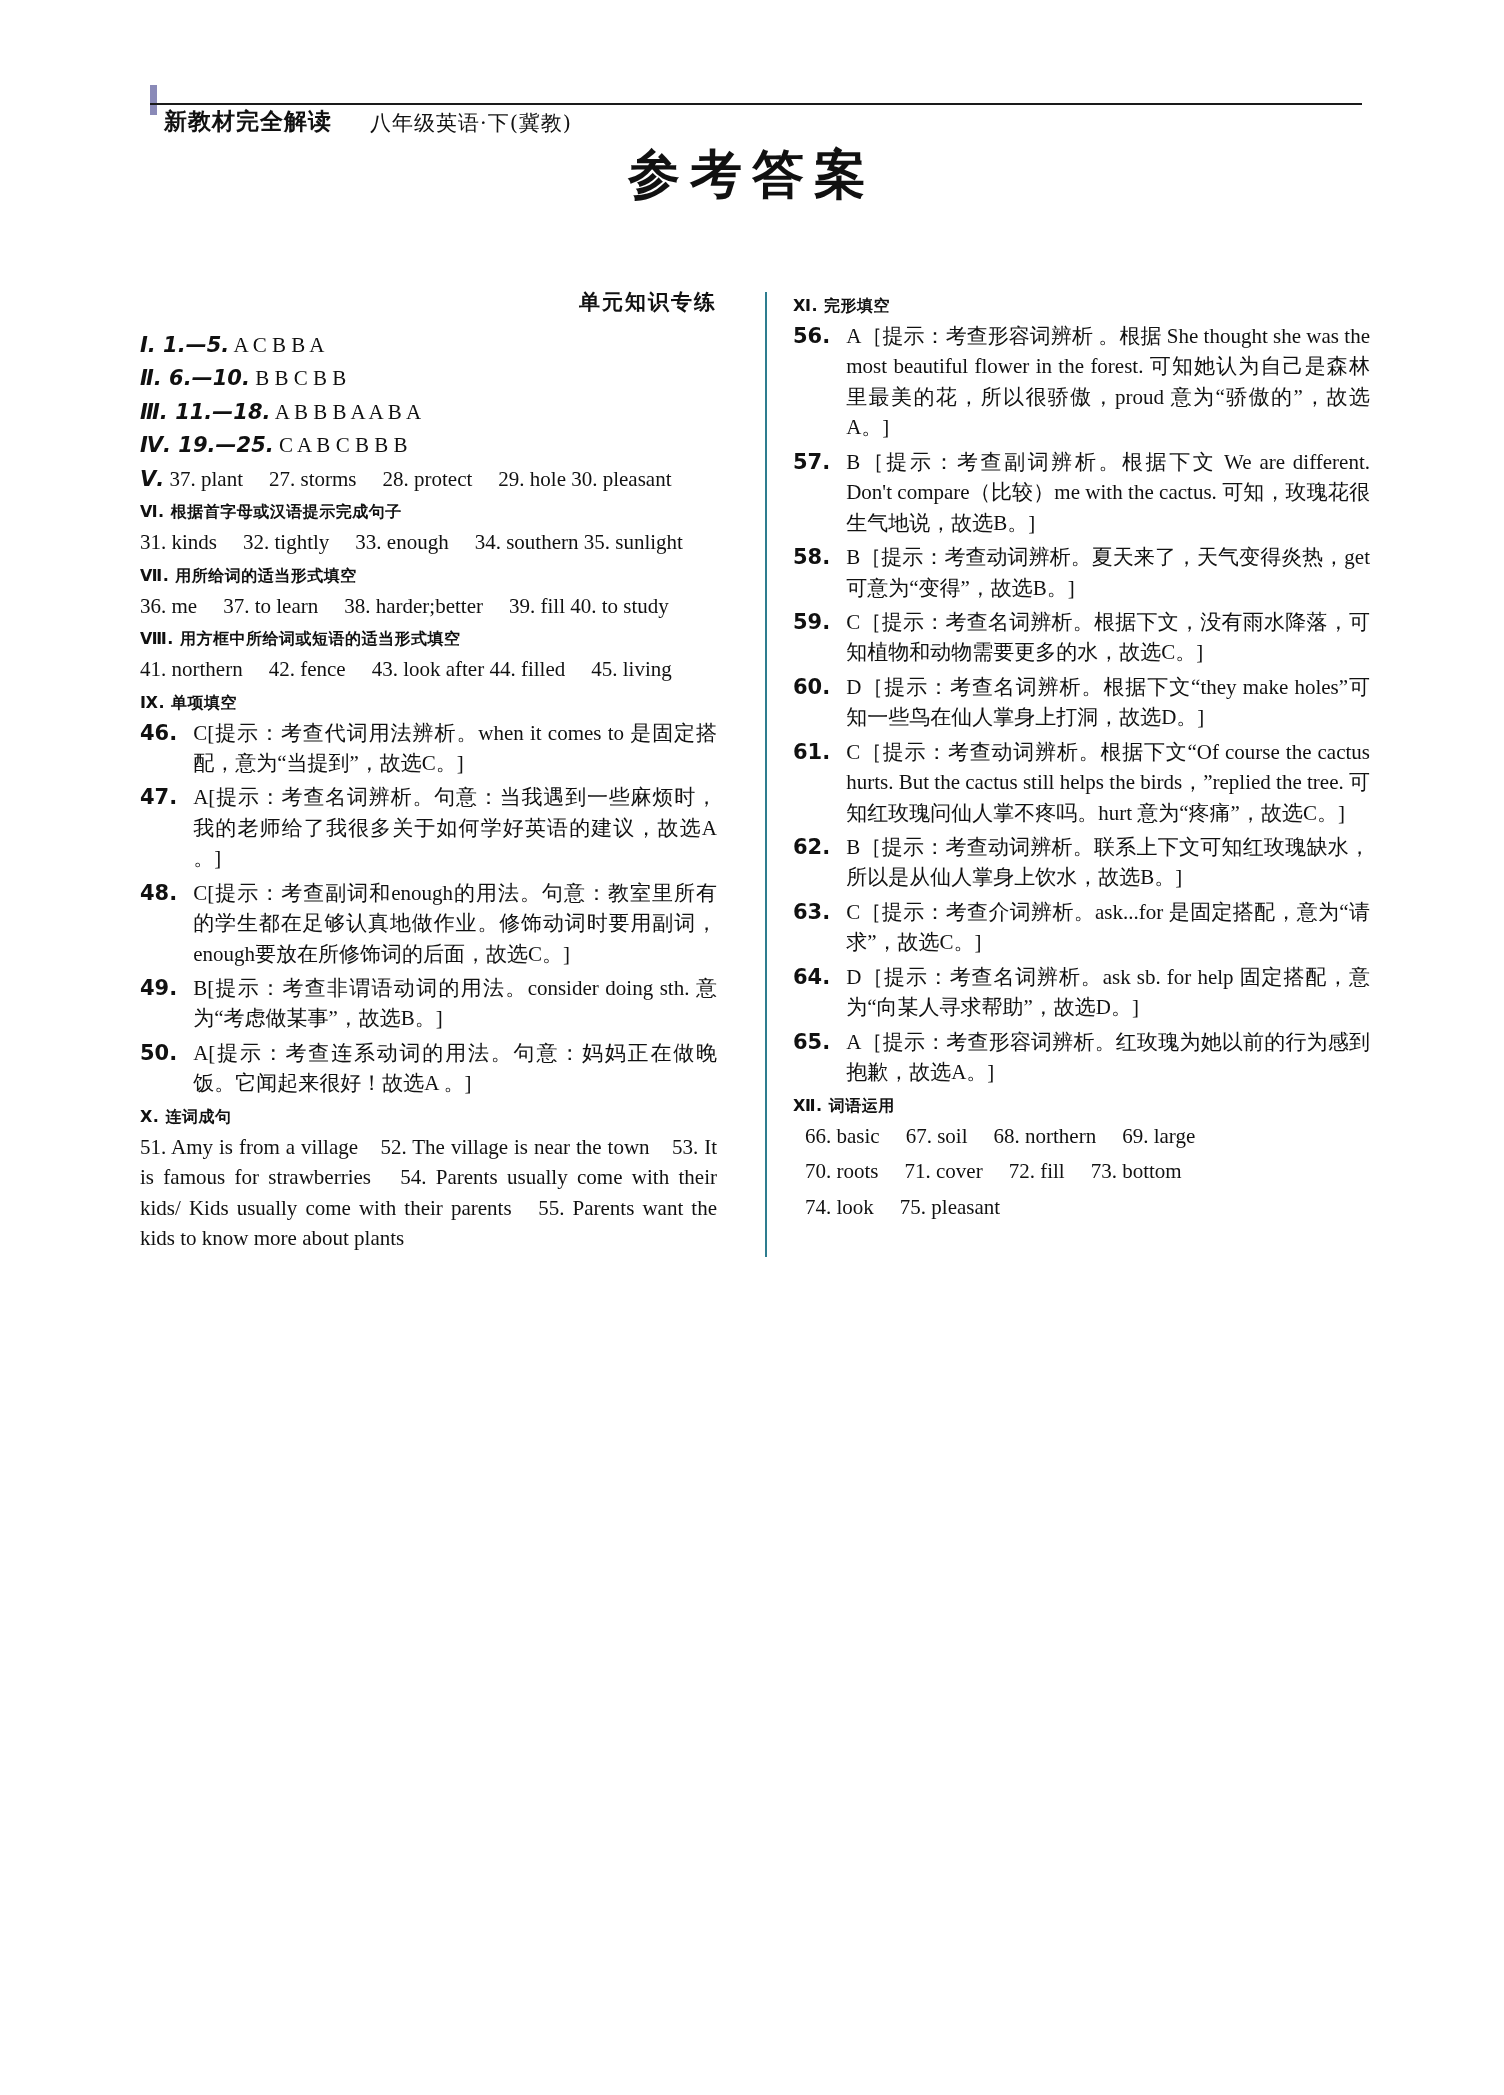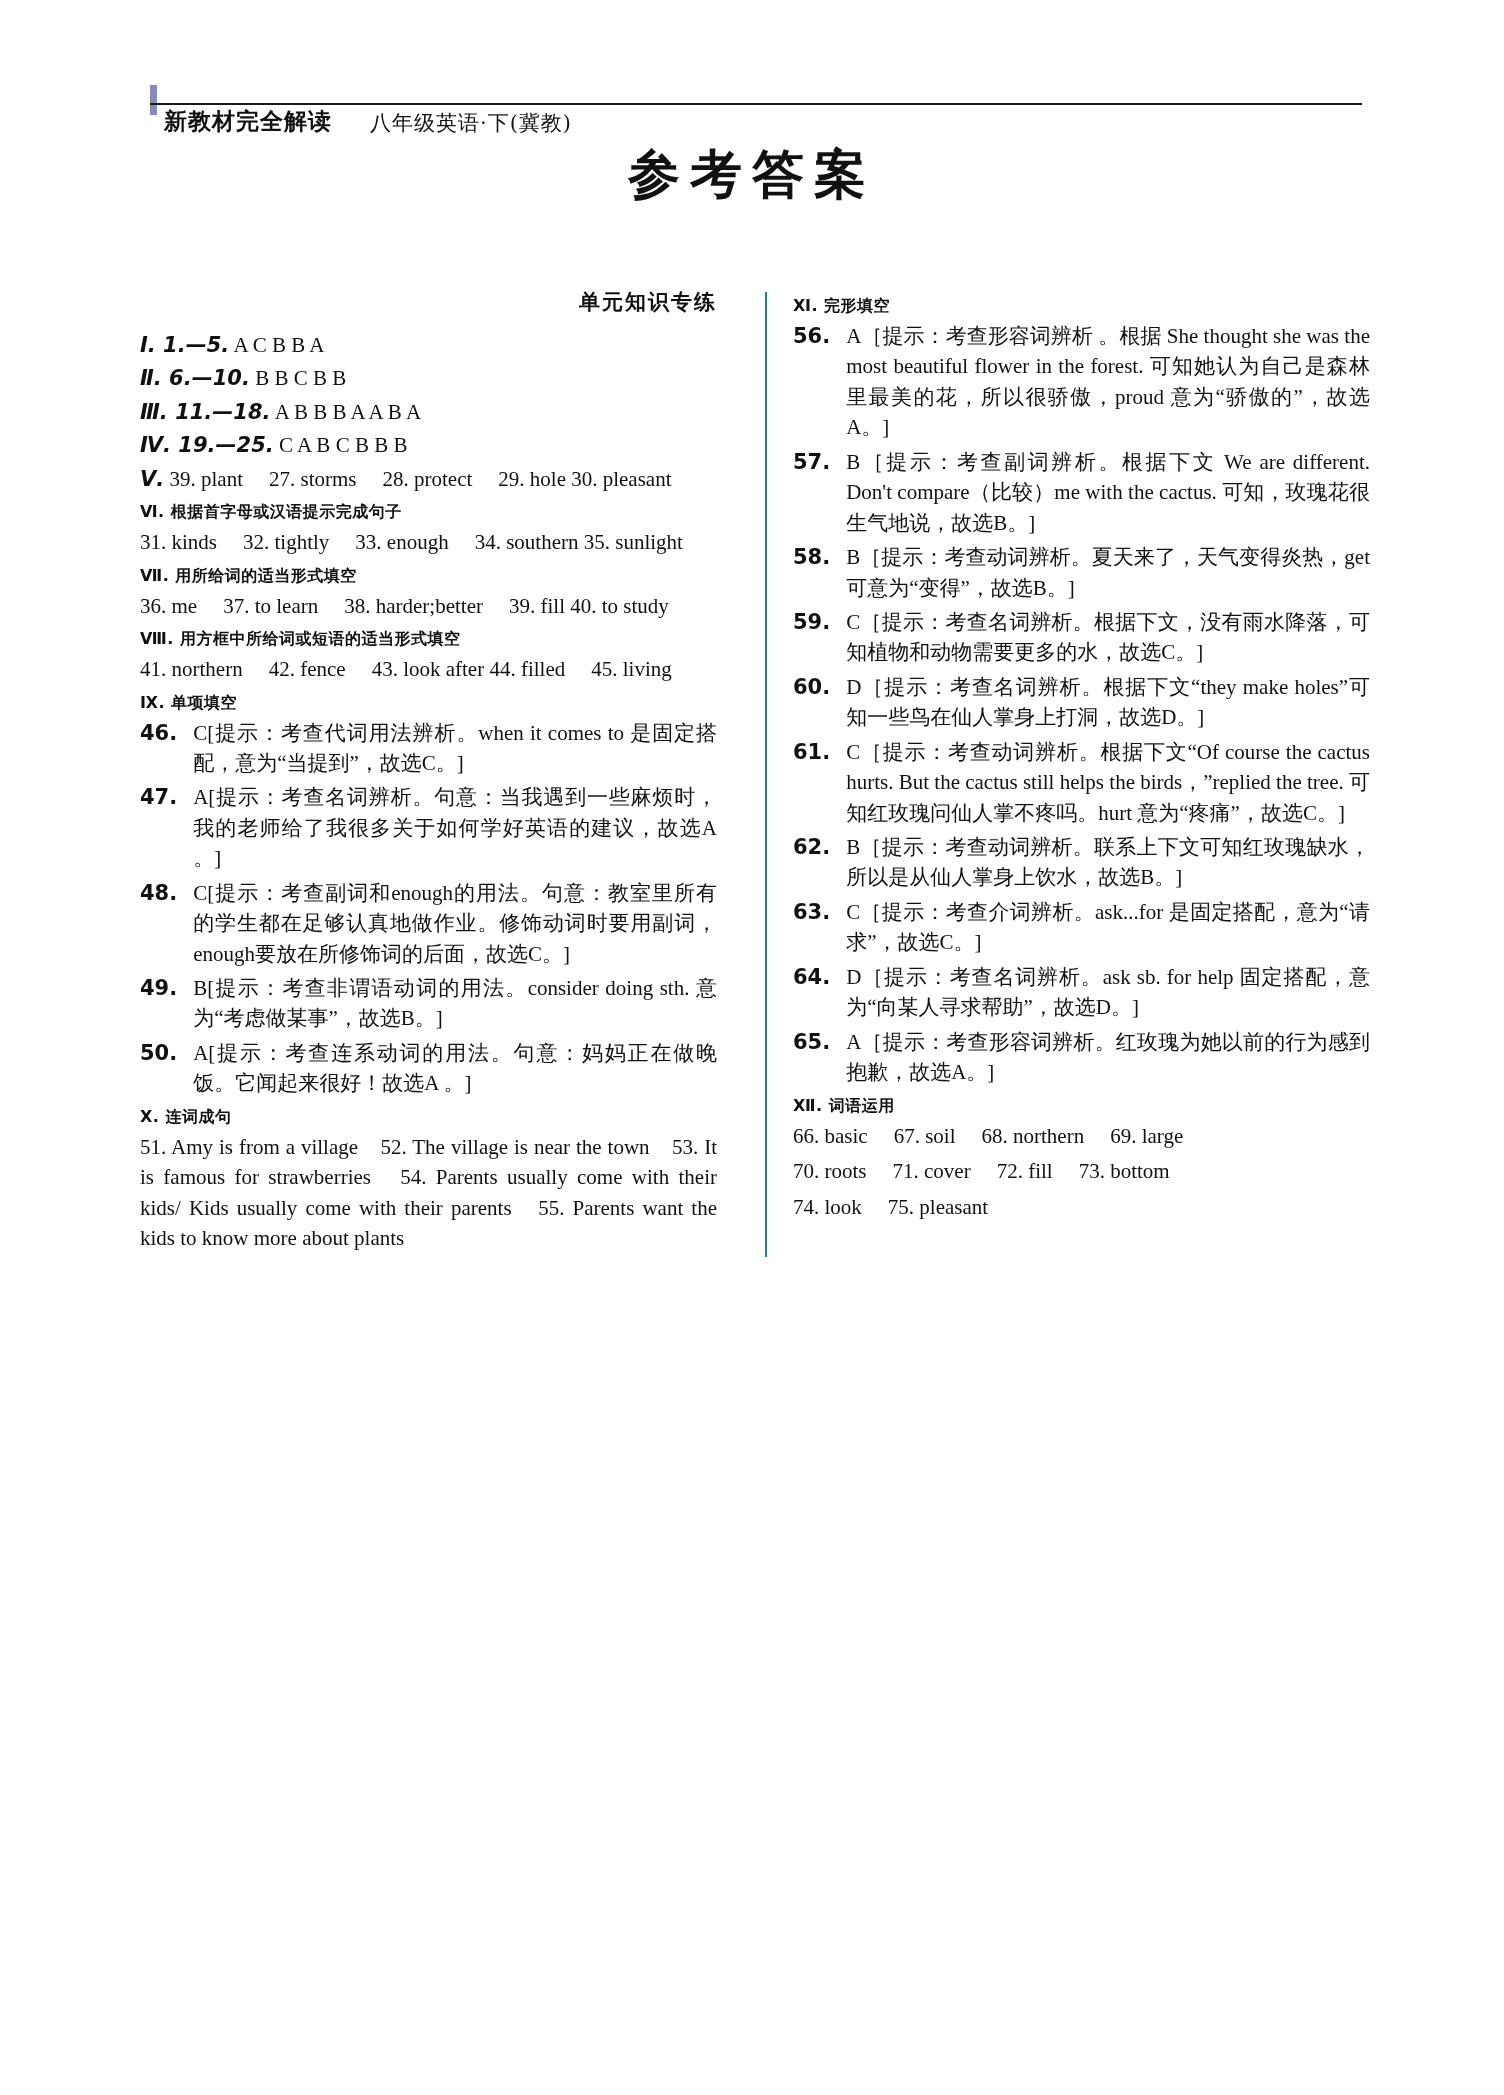--- a/index.html
+++ b/index.html
@@ -137,21 +137,21 @@
     white-space: nowrap;
   }
   .ans-text {
     flex: 1 1 auto;
     text-align: justify;
     text-justify: inter-ideograph;
   }
   .wordline {
     font-size: 21px;
     line-height: 1.5;
-    margin: 4px 0;
+    margin: 4px 12px;
   }
   .gapped span.gap { display: inline-block; width: 26px; }
 </style>
 </head>
 <body>
 
 <div class="page">
 
   <div class="header">
     <div class="hdr-badge">
@@ -182,21 +182,21 @@
         <span class="num">Ⅲ. 11.—18.</span>
         <span>A B B B A A B A</span>
       </div>
       <div class="line">
         <span class="num">Ⅳ. 19.—25.</span>
         <span>C A B C B B B</span>
       </div>
 
       <div class="line gapped">
         <span class="num">Ⅴ.</span>
-        <span>39. plant</span><span class="gap"></span><span>27. storms</span><span class="gap"></span><span>28. protect</span><span class="gap"></span><span>29. hole</span>
+        <span>37. plant</span><span class="gap"></span><span>27. storms</span><span class="gap"></span><span>28. protect</span><span class="gap"></span><span>29. hole</span>
         <span>30. pleasant</span>
       </div>
 
       <div class="sub-head">Ⅵ. 根据首字母或汉语提示完成句子</div>
       <div class="line gapped">
         <span>31. kinds</span><span class="gap"></span><span>32. tightly</span><span class="gap"></span><span>33. enough</span><span class="gap"></span><span>34. southern</span>
         <span>35. sunlight</span>
       </div>
 
       <div class="sub-head">Ⅶ. 用所给词的适当形式填空</div>

